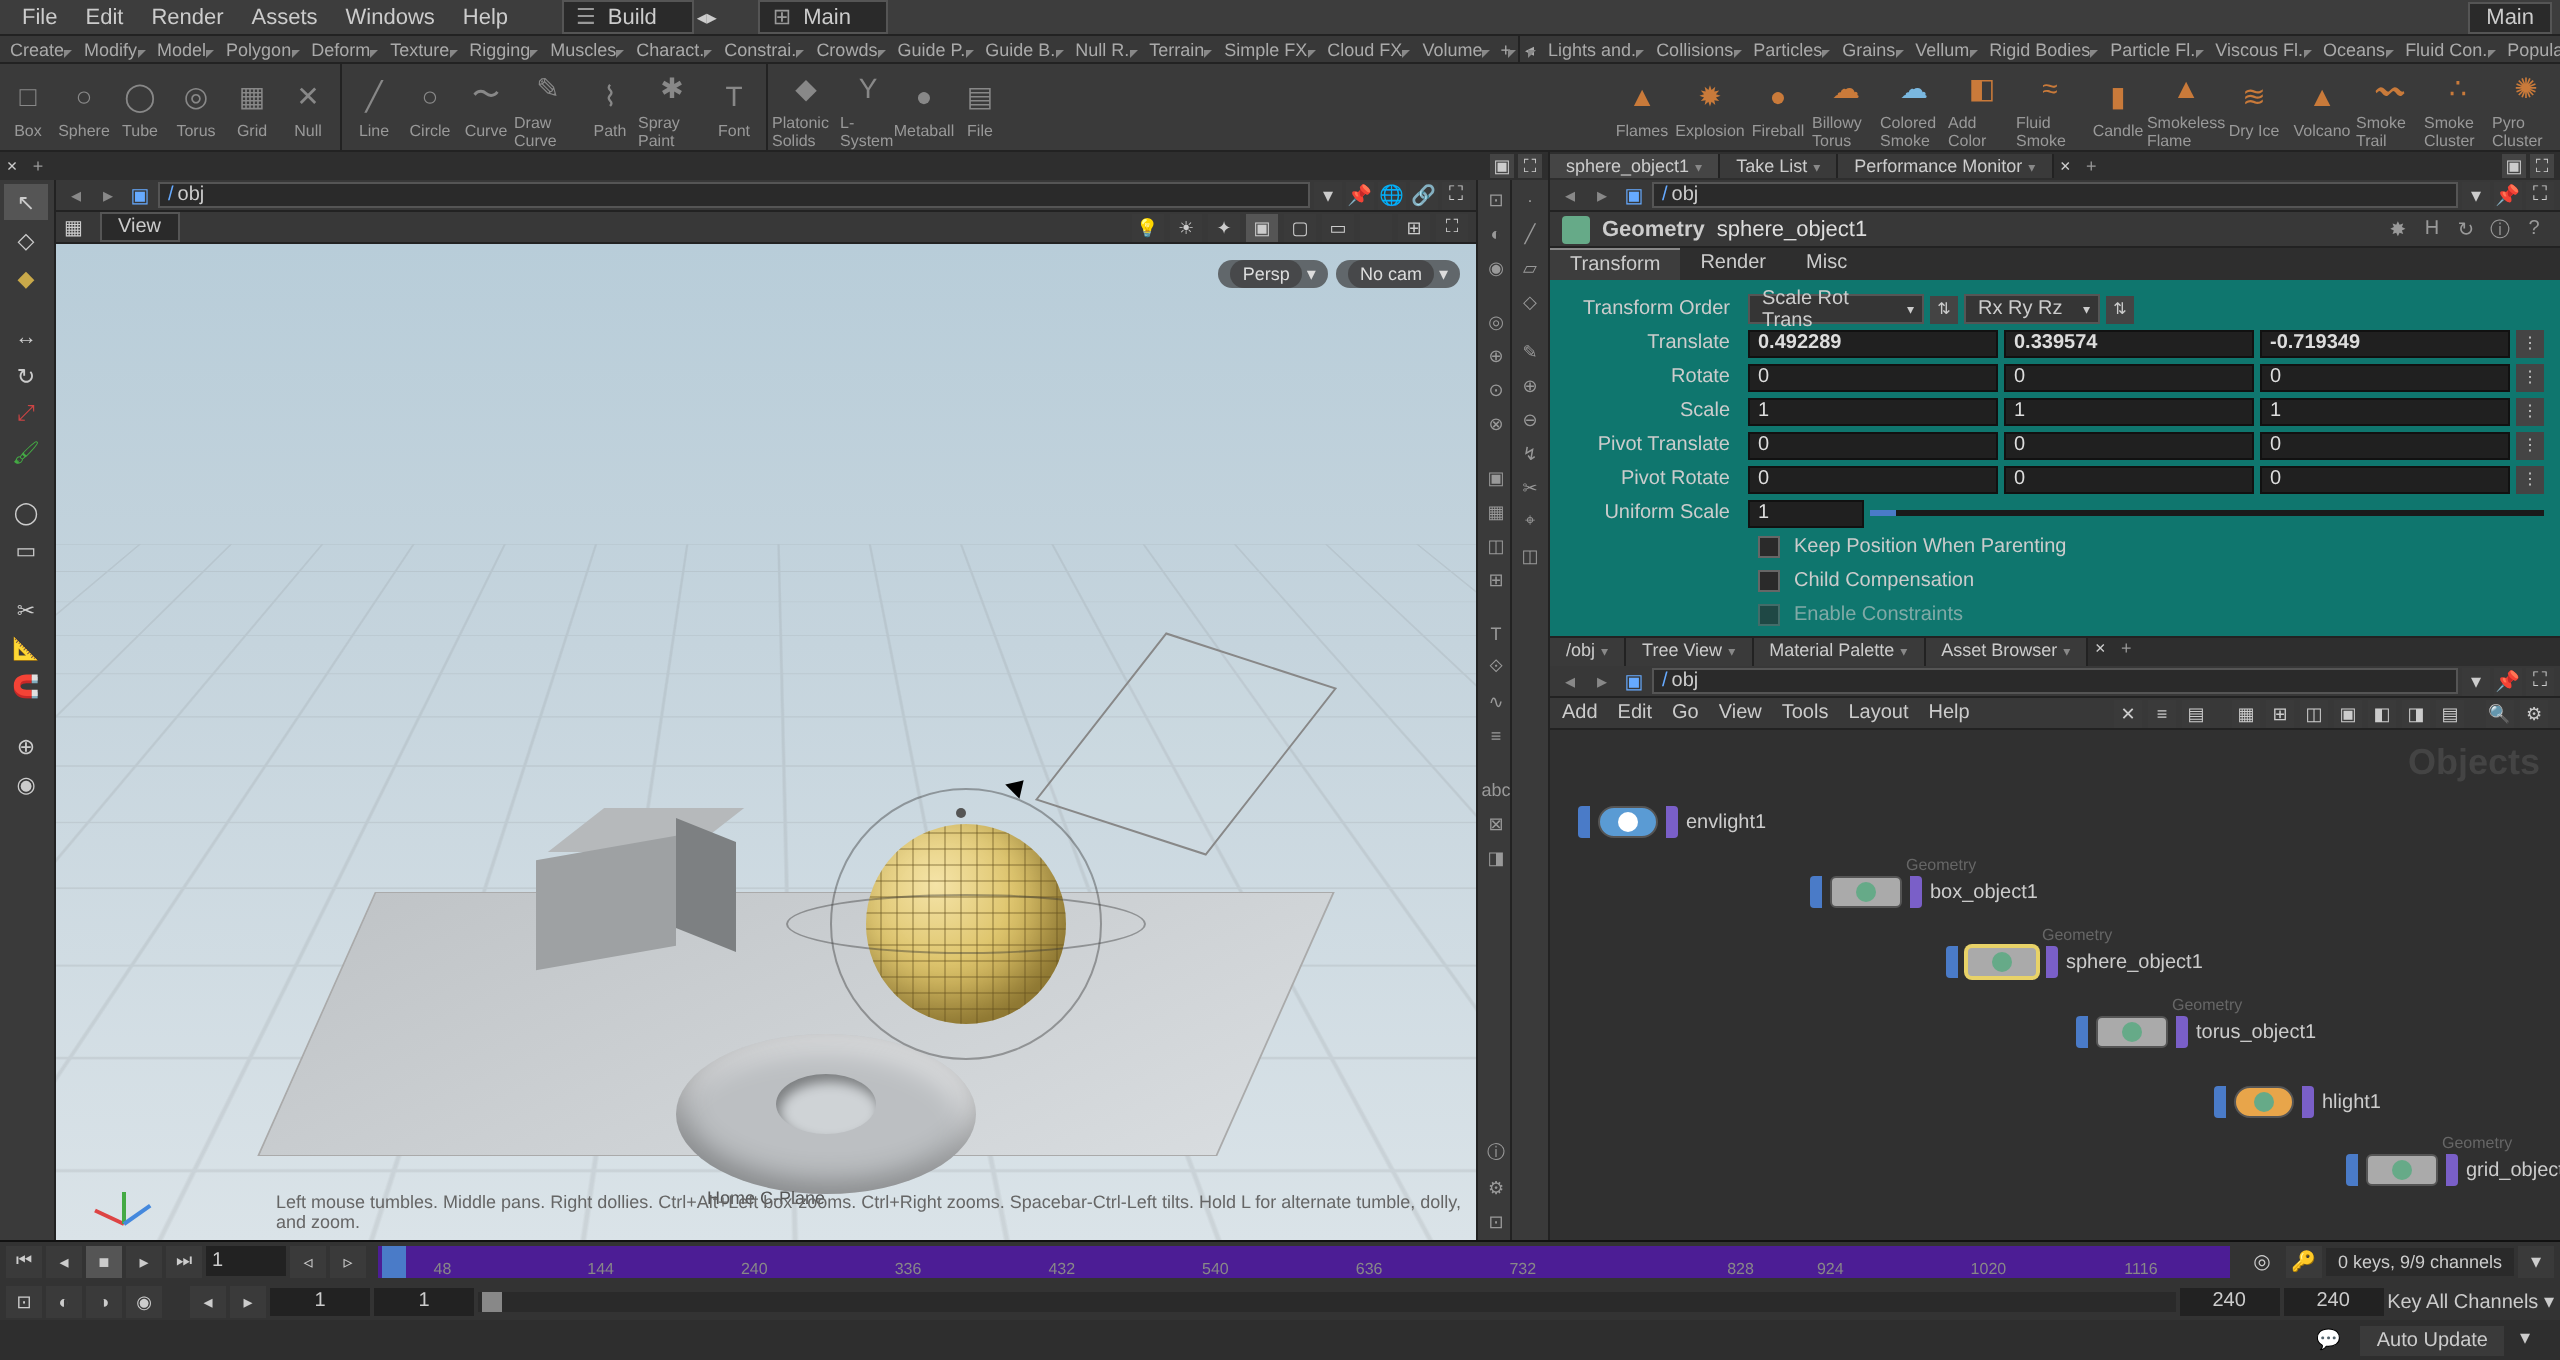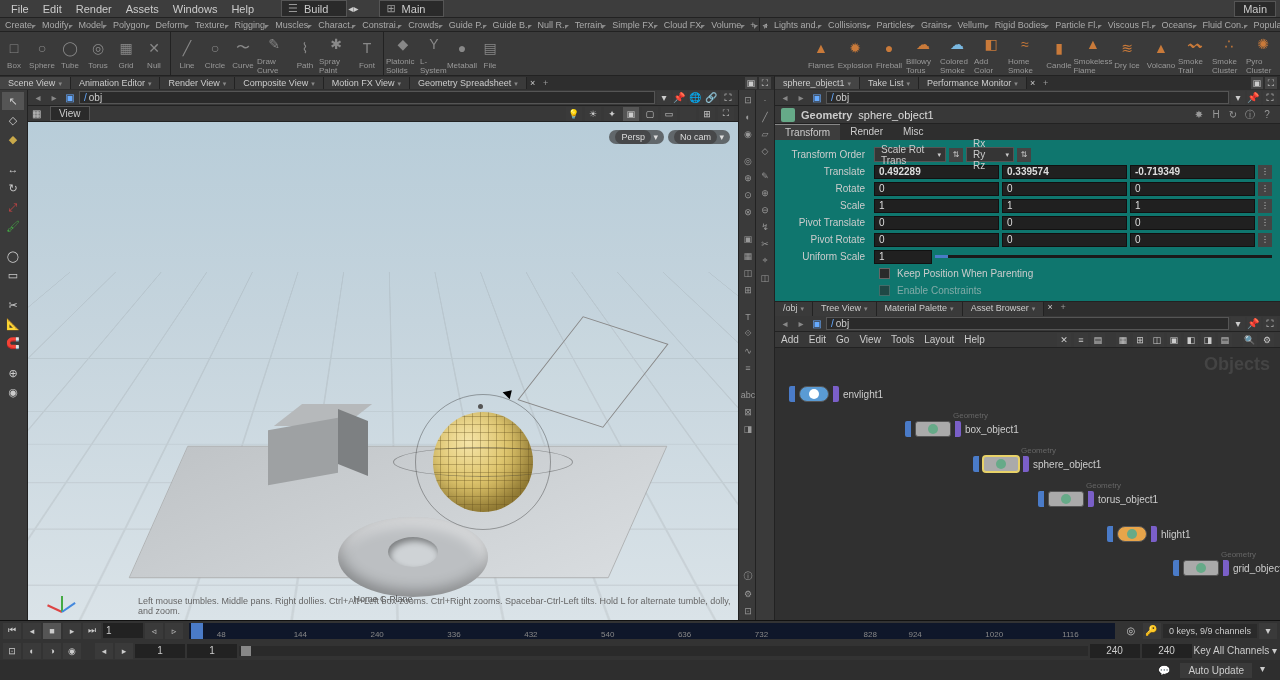--- a/index.html
+++ b/index.html
@@ -140,21 +140,21 @@
 .node .ntype{position:absolute;font-size:8px;color:#666;top:-10px;left:48px;}
 .node.env .nb{background:#5a9bd4;border-radius:10px;width:30px;}
 .node.env .dot{background:#fff;}
 .node.light .nb{background:#e8a54a;border-radius:10px;width:30px;}
 
 
 .timeline{height:60px;background:#333;border-top:1px solid #111;display:flex;flex-direction:column;}
 .tl-top{height:20px;display:flex;align-items:center;gap:2px;padding:0 3px;}
 .tl-top .pb{width:18px;height:16px;background:#3a3a3a;display:flex;align-items:center;justify-content:center;cursor:pointer;font-size:9px;}
 .tl-top .fn{width:40px;background:#222;height:15px;padding:0 3px;font-size:10px;display:flex;align-items:center;}
-.tl-top .track{flex:1;height:16px;background:#0f172a;position:relative;margin:0 4px;}
+.tl-top .track{flex:1;height:16px;background:#4c1d95;position:relative;margin:0 4px;}
 .tl-top .track .marker{position:absolute;left:2px;top:0;width:12px;height:16px;background:#4a7bc8;}
 .tl-top .track .tick{position:absolute;bottom:0;font-size:8px;color:#888;}
 .tl-top .rbox{display:flex;gap:2px;align-items:center;}
 .tl-top .rbox .btn{width:18px;height:16px;background:#3a3a3a;cursor:pointer;display:flex;align-items:center;justify-content:center;}
 .tl-top .rbox .info{background:#2a2a2a;padding:2px 6px;font-size:9px;}
 .tl-bot{height:20px;display:flex;align-items:center;gap:2px;padding:0 3px;}
 .tl-bot .pb{width:18px;height:16px;background:#3a3a3a;cursor:pointer;display:flex;align-items:center;justify-content:center;font-size:9px;}
 .tl-bot .fn{width:50px;background:#222;height:14px;font-size:10px;text-align:center;display:flex;align-items:center;justify-content:center;}
 .tl-bot .range{flex:1;height:10px;background:#2a2a2a;position:relative;}
 .tl-bot .range .handle{position:absolute;left:2px;width:10px;height:10px;background:#888;}
@@ -321,21 +321,21 @@
       <div class="tool wide">
         <div class="ico">☁</div>
         <div>Colored Smoke</div>
       </div>
       <div class="tool wide">
         <div class="ico">◧</div>
         <div>Add Color</div>
       </div>
       <div class="tool wide">
         <div class="ico">≈</div>
-        <div>Home Smoke</div>
+        <div>Fluid Smoke</div>
       </div>
       <div class="tool wide">
         <div class="ico">▮</div>
         <div>Candle</div>
       </div>
       <div class="tool wide">
         <div class="ico">▲</div>
         <div>Smokeless Flame</div>
       </div>
       <div class="tool wide">
@@ -356,28 +356,20 @@
       </div>
       <div class="tool wide">
         <div class="ico">✺</div>
         <div>Pyro Cluster</div>
       </div>
     </div>
 </div>
 
 <div style="display:flex">
   <div class="panetabs" style="flex:1">
-    <div id="lpanetabs" style="display:flex">
-        <span class="ptab" style="background: rgb(69, 69, 69);">Scene View</span>
-        <span class="ptab">Animation Editor</span>
-        <span class="ptab">Render View</span>
-        <span class="ptab">Composite View</span>
-        <span class="ptab">Motion FX View</span>
-        <span class="ptab">Geometry Spreadsheet</span>
-      </div>
     <span class="ptab-close">×</span>
     <span class="ptab-add">+</span>
     <div class="ptab-r">
         <span>▣</span>
         <span>⛶</span>
       </div>
   </div>
   <div class="panetabs" style="width:506px;border-left:1px solid #222">
     <div id="rpanetabs" style="display:flex">
         <span class="ptab" style="background: rgb(69, 69, 69);">sphere_object1</span>
@@ -550,23 +542,23 @@
       </div>
     </div>
     <div class="param-tabs">
       <span class="pt act">Transform</span>
       <span class="pt">Render</span>
       <span class="pt">Misc</span>
     </div>
     <div class="params">
       <div class="prow">
         <span class="plabel">Transform Order</span>
-        <span class="psel" style="width:72px">Scale Rot Trans</span>
+        <span class="psel" style="width:88px">Scale Rot Trans</span>
         <span class="pbtn">⇅</span>
-        <span class="psel" style="width:48px">Rx Ry Rz</span>
+        <span class="psel" style="width:68px">Rx Ry Rz</span>
         <span class="pbtn">⇅</span>
       </div>
       <div id="paramrows">
           <div class="prow">
             <span class="plabel">Translate</span>
             <span class="pin bold">0.492289</span>
             <span class="pin bold">0.339574</span>
             <span class="pin bold">-0.719349</span>
             <span class="pbtn">⋮</span>
           </div>
@@ -600,20 +592,24 @@
           </div>
         </div>
       <div class="prow">
         <span class="plabel">Uniform Scale</span>
         <span class="pin" style="flex:0 0 58px">1</span>
         <div class="pslider"></div>
       </div>
       <div class="prow indent">
           <span class="chk"></span>
           <span class="clabel">Keep Position When Parenting</span>
+        </div>
+      <div class="prow indent">
+          <span class="chk"></span>
+          <span class="clabel">Child Compensation</span>
         </div>
       <div class="prow indent" style="opacity:0.6">
           <span class="chk"></span>
           <span class="clabel">Enable Constraints</span>
         </div>
     </div>
 
     <div class="network-wrap">
       <div class="net-tabs">
         <span class="ptab">/obj</span>

